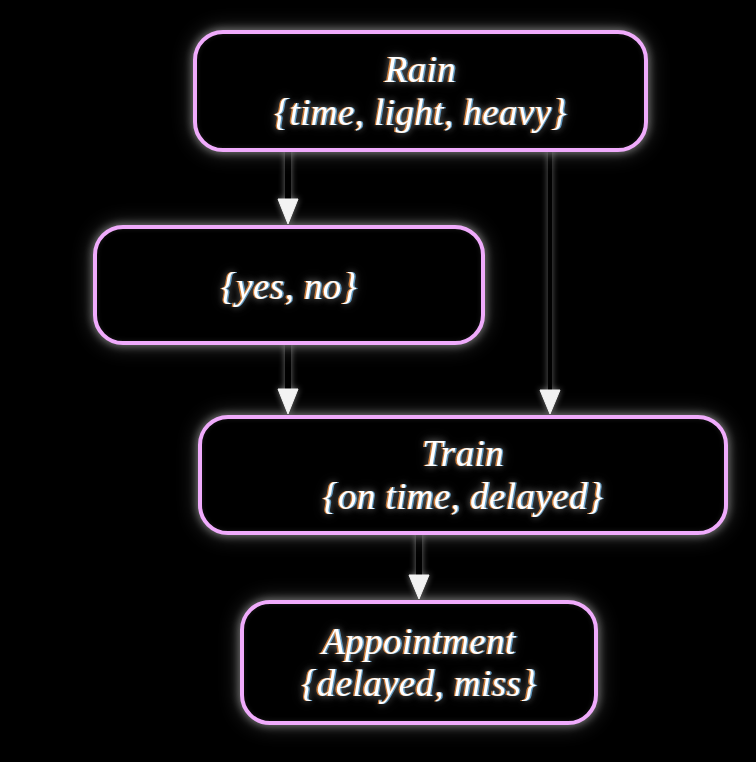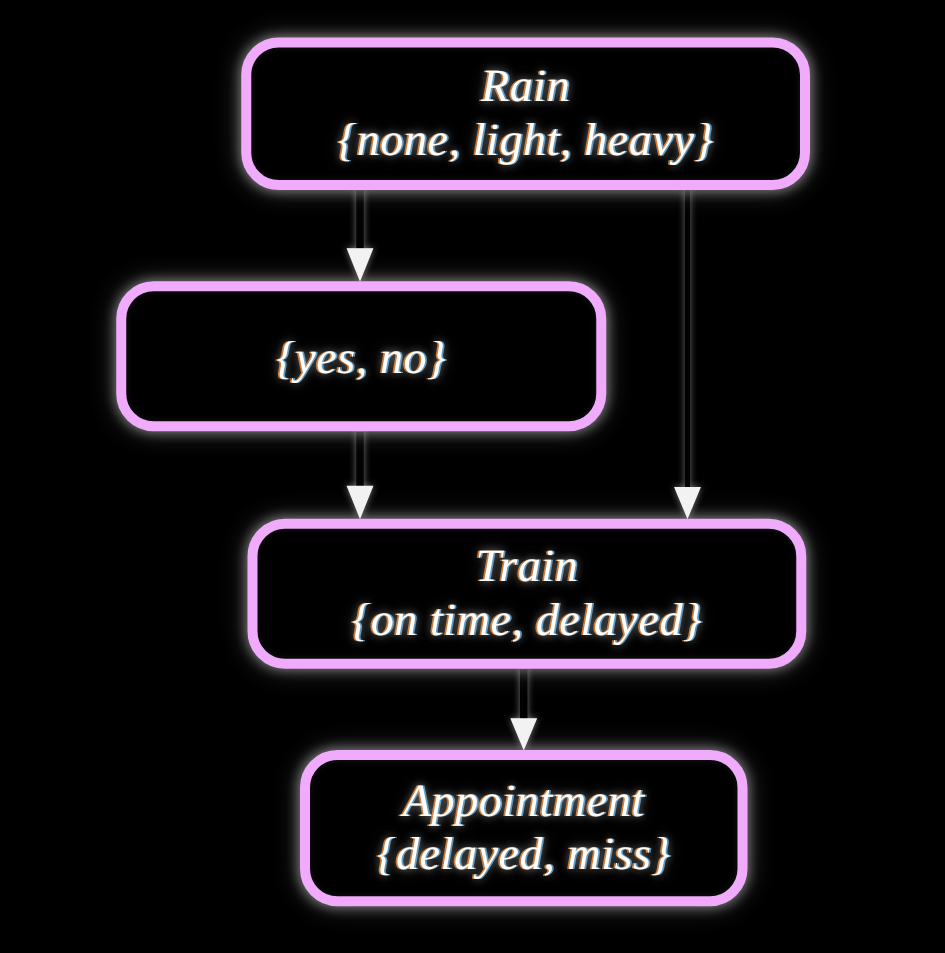--- a/index.html
+++ b/index.html
@@ -13,21 +13,21 @@
     height: 762px;
     background: #000000;
     overflow: hidden;
     font-family: "Liberation Serif", "DejaVu Serif", serif;
   }
 
   
   .node {
     position: absolute;
     box-sizing: border-box;
-    border: 8px solid #f0abfc;
+    border: 4px solid #f0abfc;
     border-radius: 30px;
     background: #000000;
     display: flex;
     flex-direction: column;
     align-items: center;
     justify-content: center;
     box-shadow: 0 0 9px 1px rgba(255,255,255,0.42),
                 0 0 20px 3px rgba(255,255,255,0.16),
                 inset 0 0 5px rgba(255,255,255,0.10);
   }
@@ -43,21 +43,21 @@
        1.4px 0 0 rgba(120,200,255,0.70),
        0 0 7px rgba(255,255,255,0.55),
        0 0 14px rgba(255,255,255,0.22);
   }
   .node-name { font-size: 37px; }
   .node-states { font-size: 37px; margin-top: 3px; }
 
   
   #node-rain        { left: 193px; top: 30px;  width: 455px; height: 122px; }
   #node-maintenance { left: 93px;  top: 225px; width: 392px; height: 120px; }
-  #node-train       { left: 198px; top: 415px; width: 447px; height: 120px; }
+  #node-train       { left: 198px; top: 415px; width: 530px; height: 120px; }
   #node-appointment { left: 240px; top: 600px; width: 358px; height: 125px; }
 
   
   .edge {
     position: absolute;
     pointer-events: none;
     filter: drop-shadow(0 0 3px rgba(255,255,255,0.45));
   }
   #edge-rain-maintenance { left: 268px; top: 152px; width: 40px;  height: 75px; }
   #edge-rain-train       { left: 530px; top: 152px; width: 40px;  height: 265px; }
@@ -86,21 +86,21 @@
     <polygon points="10,44 30,44 20,69"></polygon>
   </svg>
 
   <svg id="edge-train-appointment" class="edge" viewBox="0 0 40 67" aria-hidden="true">
     <rect x="17" y="0" width="6" height="43"></rect>
     <polygon points="10,40 30,40 20,64"></polygon>
   </svg>
 
   <div id="node-rain" class="node">
     <div class="node-name">Rain</div>
-    <div class="node-states">{none, light, heavy}</div>
+    <div class="node-states">{time, light, heavy}</div>
   </div>
 
   <div id="node-maintenance" class="node">
     <div class="node-states">{yes, no}</div>
   </div>
 
   <div id="node-train" class="node">
     <div class="node-name">Train</div>
     <div class="node-states">{on time, delayed}</div>
   </div>

